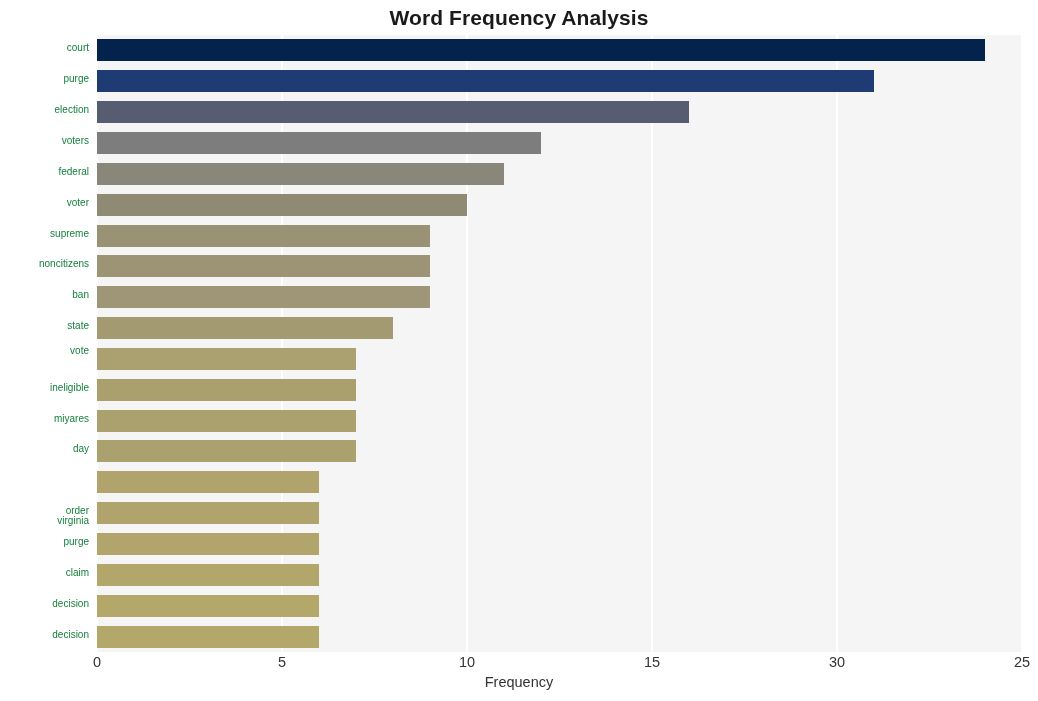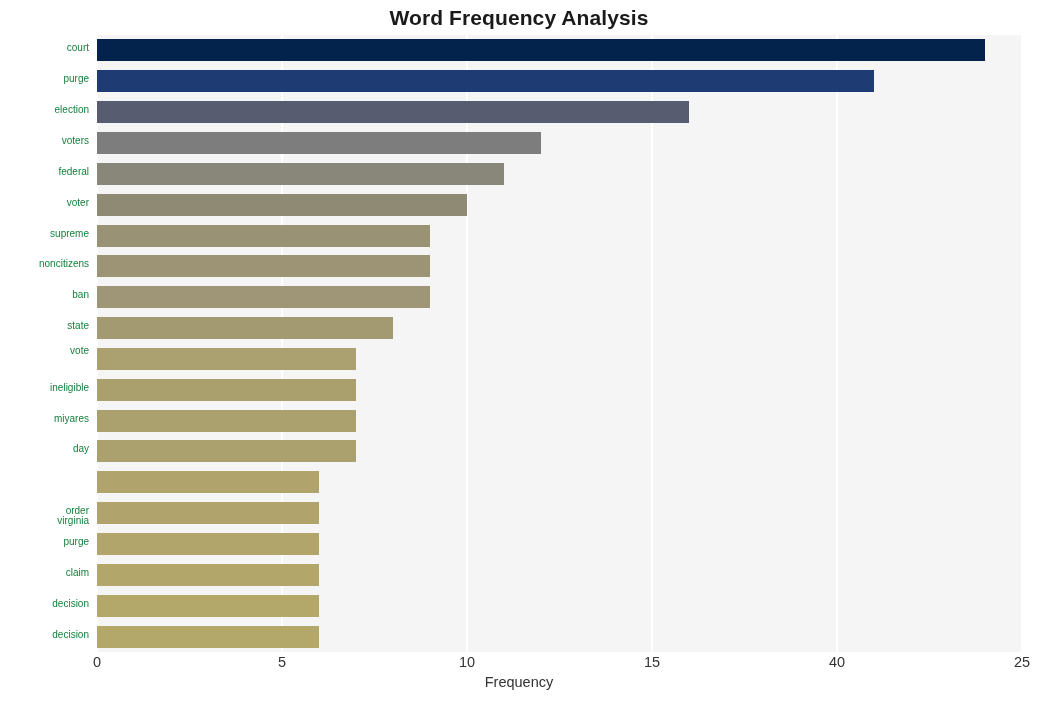--- a/index.html
+++ b/index.html
@@ -226,19 +226,19 @@
       <div class="y-tick-label" style="top: 532.875px;">claim</div>
       <div class="y-tick-label" style="top: 563.725px; padding-left: 48px;">decision</div>
       <div class="y-tick-label" style="top: 594.575px;">decision</div>
     </div>
 
   <div id="x-axis">
       <div class="x-tick-label" style="left: 0px;">0</div>
       <div class="x-tick-label" style="left: 185px;">5</div>
       <div class="x-tick-label" style="left: 370px;">10</div>
       <div class="x-tick-label" style="left: 555px;">15</div>
-      <div class="x-tick-label" style="left: 740px;">40</div>
+      <div class="x-tick-label" style="left: 740px;">30</div>
       <div class="x-tick-label" style="left: 925px;">25</div>
     </div>
 
   <div id="x-axis-title">Frequency</div>
 
 </div>
 
 </body></html>

